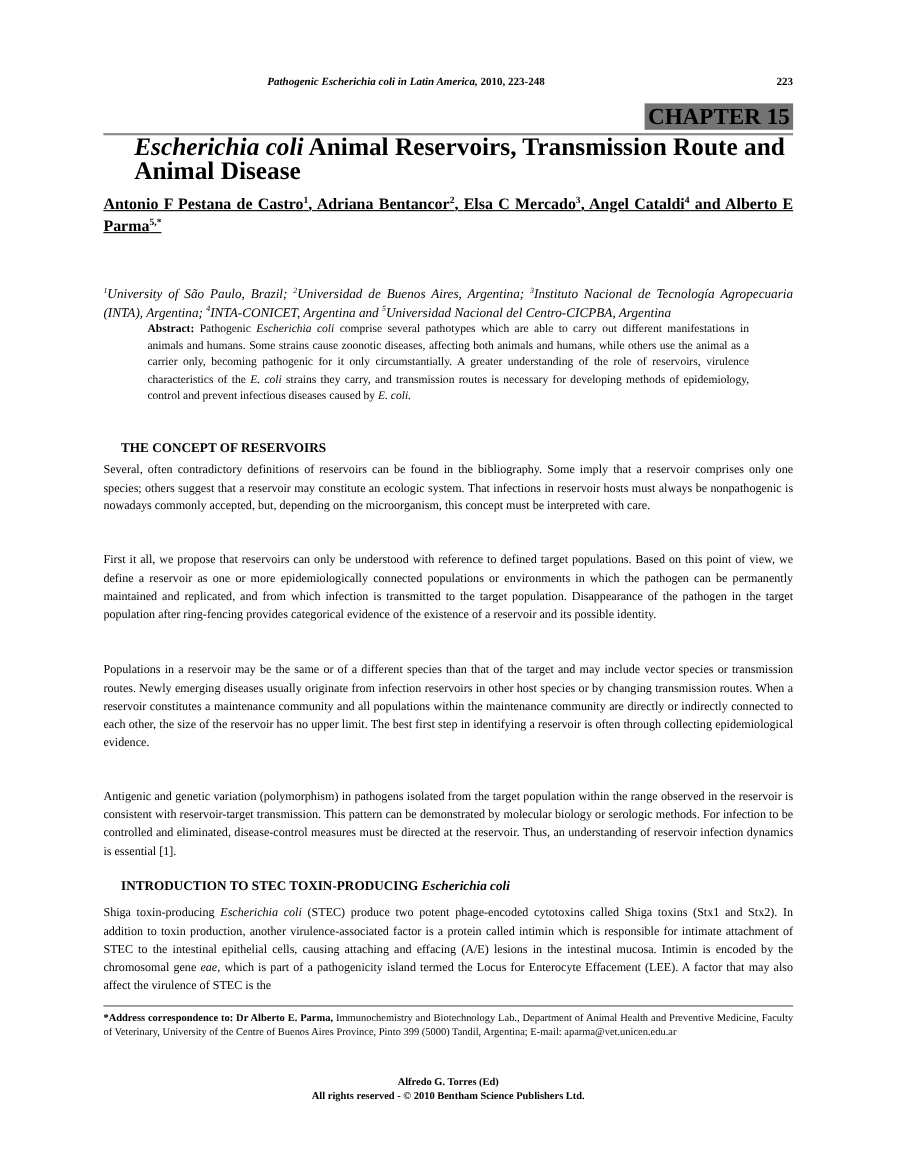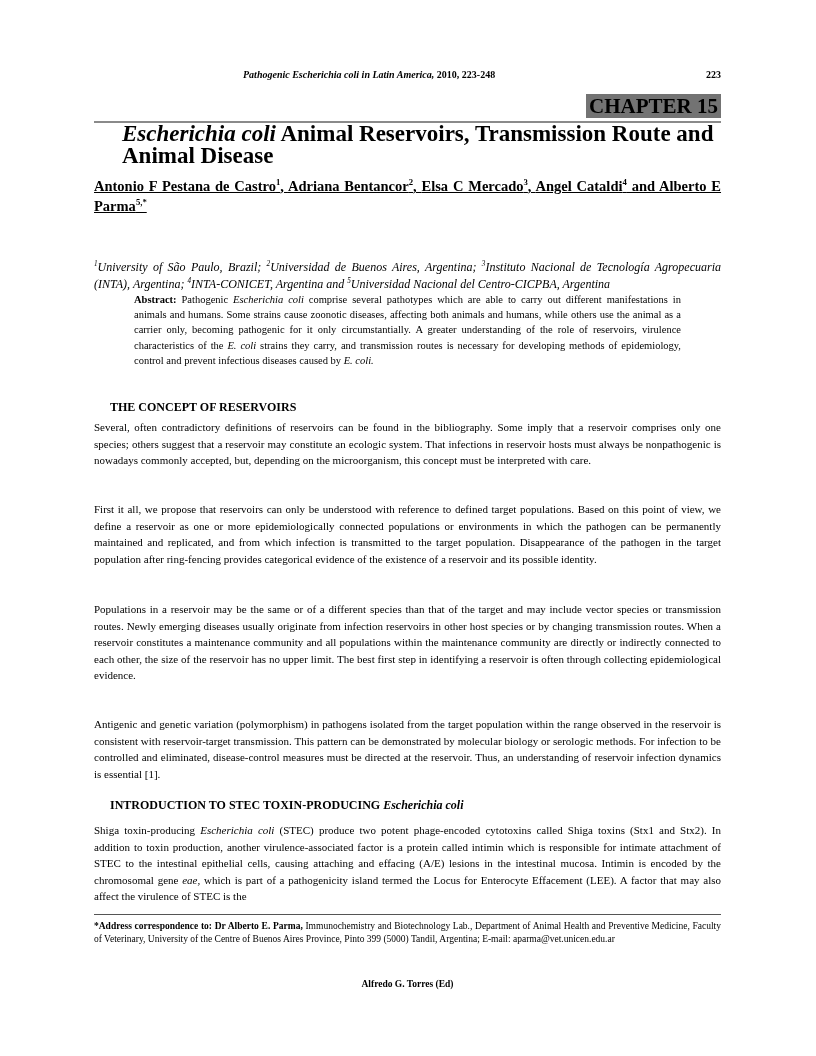--- a/index.html
+++ b/index.html
@@ -96,14 +96,15 @@
 
   <div class="h2" style="top:797px;"><span>INTRODUCTION TO STEC TOXIN-PRODUCING </span><span class="it">Escherichia coli</span></div>
 
   <p class="para" style="top:822px; margin:0;"><span>Shiga toxin-producing </span><span class="it">Escherichia coli</span><span> (STEC) produce two potent phage-encoded cytotoxins called Shiga toxins (Stx1 and Stx2). In addition to toxin production, another virulence-associated factor is a protein called intimin which is responsible for intimate attachment of STEC to the intestinal epithelial cells, causing attaching and effacing (A/E) lesions in the intestinal mucosa. Intimin is encoded by the chromosomal gene </span><span class="it">eae,</span><span> which is part of a pathogenicity island termed the Locus for Enterocyte Effacement (LEE). A factor that may also affect the virulence of STEC is the</span></p>
 
   <div class="fn-rule"></div>
   <div class="footnote"><span class="lbl">*Address correspondence to: Dr Alberto E. Parma,</span><span> Immunochemistry and Biotechnology Lab., Department of Animal Health and Preventive Medicine, Faculty of Veterinary, University of the Centre of Buenos Aires Province, Pinto 399 (5000) Tandil, Argentina; E-mail: aparma@vet.unicen.edu.ar</span></div>
 
   <div class="footer">
     <div>Alfredo G. Torres (Ed)</div>
+    <div>All rights reserved - © 2010 Bentham Science Publishers Ltd.</div>
   </div>
 </div>
 
 </body></html>

